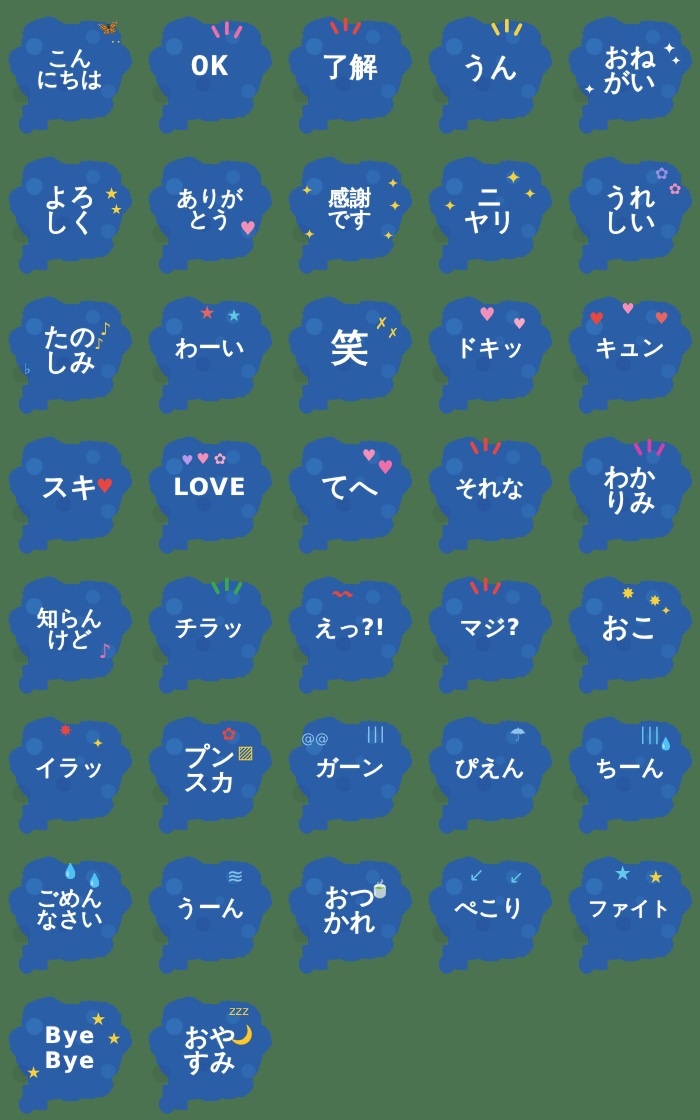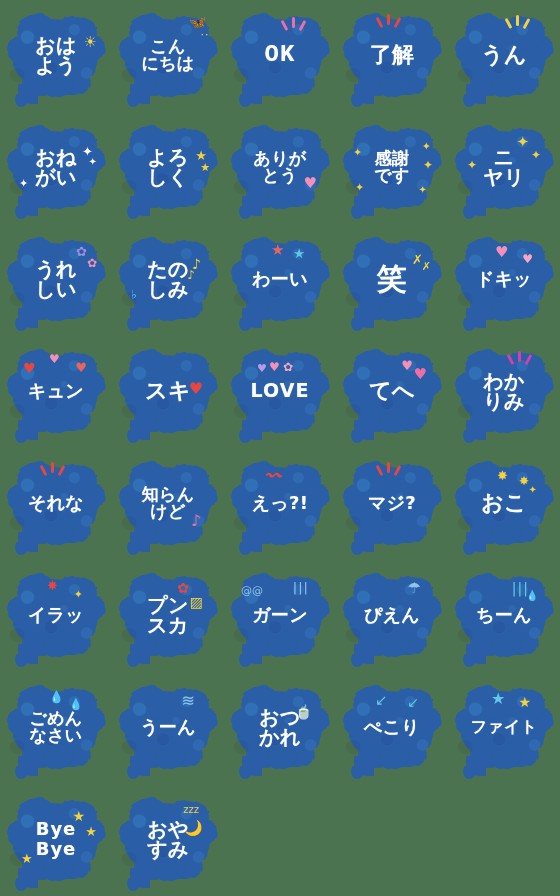--- a/index.html
+++ b/index.html
@@ -112,37 +112,20 @@
         <div class="blob">
           <span class="lobe l1"></span>
           <span class="lobe l2"></span>
           <span class="lobe l3"></span>
           <span class="lobe l4"></span>
           <span class="lobe l5"></span>
         </div>
         <div class="tail"></div>
         <div class="tail2"></div>
         <div class="tex"></div>
-        <div class="txt s2">おは
-よう</div>
-        <span class="deco " style="right: 2px; top: 16px; font-size: 15px; color: rgb(247, 210, 74);">☀</span>
-      </div>
-    </div>
-    <div class="cell">
-      <div class="bubble">
-        <div class="blob">
-          <span class="lobe l1"></span>
-          <span class="lobe l2"></span>
-          <span class="lobe l3"></span>
-          <span class="lobe l4"></span>
-          <span class="lobe l5"></span>
-        </div>
-        <div class="tail"></div>
-        <div class="tail2"></div>
-        <div class="tex"></div>
         <div class="txt s3">こん
 にちは</div>
         <span class="deco " style="right: 4px; top: -4px; font-size: 14px; color: rgb(245, 210, 60);">🦋</span>
         <span class="deco " style="right: 2px; top: 12px; font-size: 9px; color: rgb(245, 210, 60);">･･</span>
       </div>
     </div>
     <div class="cell">
       <div class="bubble">
         <div class="blob">
           <span class="lobe l1"></span>
@@ -458,20 +441,40 @@
         <div class="blob">
           <span class="lobe l1"></span>
           <span class="lobe l2"></span>
           <span class="lobe l3"></span>
           <span class="lobe l4"></span>
           <span class="lobe l5"></span>
         </div>
         <div class="tail"></div>
         <div class="tail2"></div>
         <div class="tex"></div>
+        <div class="txt s6">それな</div>
+        <span class="deco ray" style="left: 50%; top: -3px; margin-left: -14px; width: 30px; height: 14px;">
+          <i style="background: rgb(232, 71, 63); left: 0px; top: 1px; transform: rotate(-28deg);"></i>
+          <i style="background: rgb(232, 71, 63); left: 9px; top: -2px; transform: rotate(0deg);"></i>
+          <i style="background: rgb(232, 71, 63); left: 18px; top: 1px; transform: rotate(28deg);"></i>
+        </span>
+      </div>
+    </div>
+    <div class="cell">
+      <div class="bubble">
+        <div class="blob">
+          <span class="lobe l1"></span>
+          <span class="lobe l2"></span>
+          <span class="lobe l3"></span>
+          <span class="lobe l4"></span>
+          <span class="lobe l5"></span>
+        </div>
+        <div class="tail"></div>
+        <div class="tail2"></div>
+        <div class="tex"></div>
         <div class="txt s2">わか
 りみ</div>
         <span class="deco ray" style="right: 8px; top: -2px; width: 30px; height: 14px;">
           <i style="background: rgb(214, 63, 168); left: 0px; top: 1px; transform: rotate(-28deg);"></i>
           <i style="background: rgb(214, 63, 168); left: 9px; top: -2px; transform: rotate(0deg);"></i>
           <i style="background: rgb(214, 63, 168); left: 18px; top: 1px; transform: rotate(28deg);"></i>
         </span>
       </div>
     </div>
     <div class="cell">
@@ -479,43 +482,43 @@
         <div class="blob">
           <span class="lobe l1"></span>
           <span class="lobe l2"></span>
           <span class="lobe l3"></span>
           <span class="lobe l4"></span>
           <span class="lobe l5"></span>
         </div>
         <div class="tail"></div>
         <div class="tail2"></div>
         <div class="tex"></div>
-        <div class="txt s6">それな</div>
-        <span class="deco ray" style="left: 50%; top: -3px; margin-left: -14px; width: 30px; height: 14px;">
-          <i style="background: rgb(232, 71, 63); left: 0px; top: 1px; transform: rotate(-28deg);"></i>
-          <i style="background: rgb(232, 71, 63); left: 9px; top: -2px; transform: rotate(0deg);"></i>
-          <i style="background: rgb(232, 71, 63); left: 18px; top: 1px; transform: rotate(28deg);"></i>
-        </span>
-      </div>
-    </div>
-    <div class="cell">
-      <div class="bubble">
-        <div class="blob">
-          <span class="lobe l1"></span>
-          <span class="lobe l2"></span>
-          <span class="lobe l3"></span>
-          <span class="lobe l4"></span>
-          <span class="lobe l5"></span>
-        </div>
-        <div class="tail"></div>
-        <div class="tail2"></div>
-        <div class="tex"></div>
         <div class="txt s3">知らん
 けど</div>
         <span class="deco " style="right: 10px; bottom: 12px; font-size: 16px; color: rgb(240, 110, 168);">♪</span>
+      </div>
+    </div>
+    <div class="cell">
+      <div class="bubble">
+        <div class="blob">
+          <span class="lobe l1"></span>
+          <span class="lobe l2"></span>
+          <span class="lobe l3"></span>
+          <span class="lobe l4"></span>
+          <span class="lobe l5"></span>
+        </div>
+        <div class="tail"></div>
+        <div class="tail2"></div>
+        <div class="tex"></div>
+        <div class="txt s6">チラッ</div>
+        <span class="deco ray" style="right: 10px; top: -3px; width: 30px; height: 14px;">
+          <i style="background: rgb(58, 168, 74); left: 0px; top: 1px; transform: rotate(-28deg);"></i>
+          <i style="background: rgb(58, 168, 74); left: 9px; top: -2px; transform: rotate(0deg);"></i>
+          <i style="background: rgb(58, 168, 74); left: 18px; top: 1px; transform: rotate(28deg);"></i>
+        </span>
       </div>
     </div>
     <div class="cell">
       <div class="bubble">
         <div class="blob">
           <span class="lobe l1"></span>
           <span class="lobe l2"></span>
           <span class="lobe l3"></span>
           <span class="lobe l4"></span>
           <span class="lobe l5"></span>

